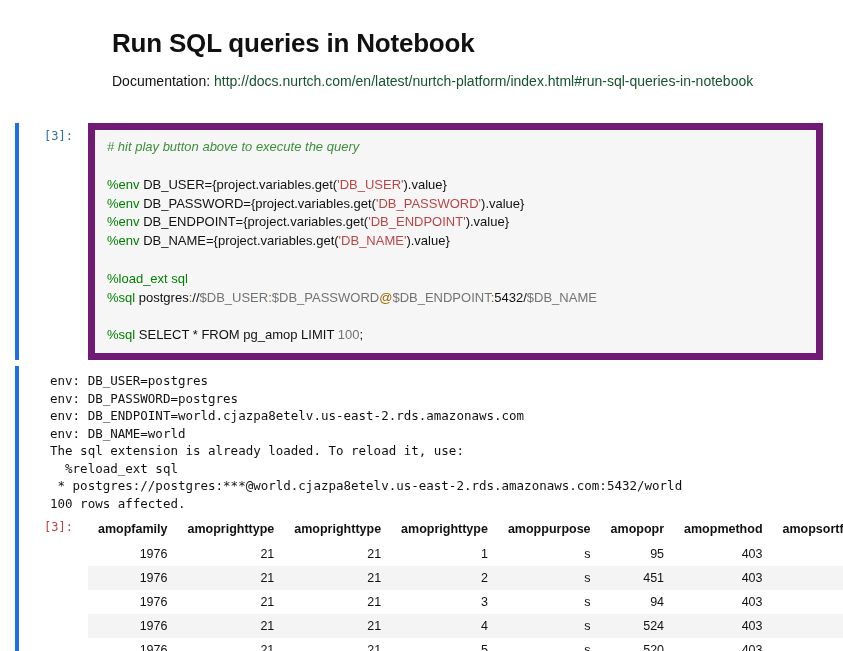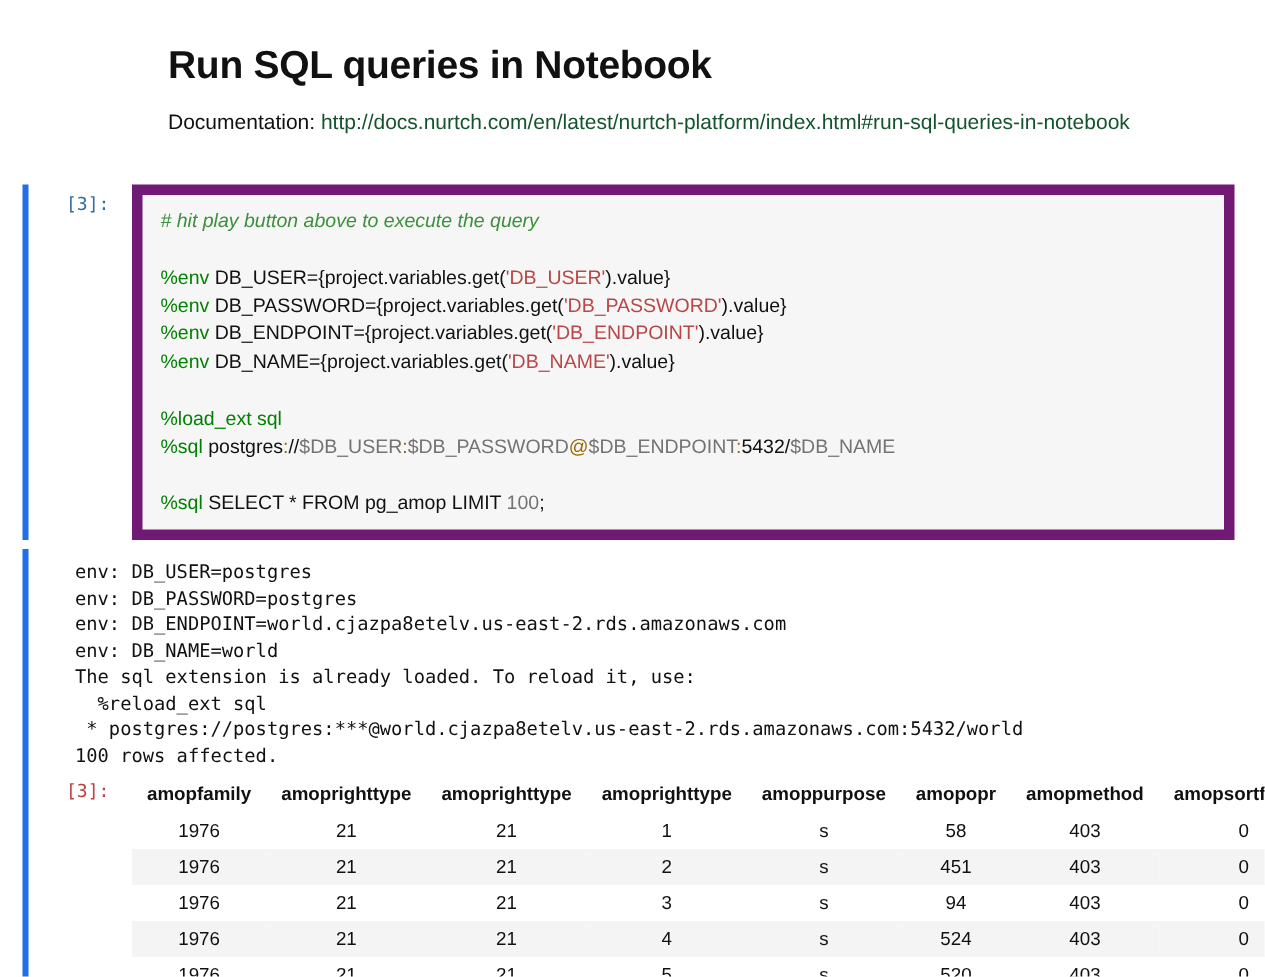--- a/index.html
+++ b/index.html
@@ -14,21 +14,21 @@
   .prompt.out{color:#bf4040;}
   .codebox{margin-left:78px;margin-right:10px;background:#f6f6f6;border:7px solid #701a75;padding:8px 12px;font-family:Liberation Sans, sans-serif;font-size:13px;line-height:1.45;white-space:pre;overflow:hidden;margin-top:34px;}
   .stdout{margin-left:40px;margin-right:10px;padding:6px 12px 4px 0;font-family:"SFMono-Regular",Menlo,Consolas,monospace;font-size:12.5px;line-height:1.4;white-space:pre;}
   .c-comment{color:#3c8f3c;font-style:italic;}
   .c-magic{color:#007f00;}
   .c-str{color:#b94646;}
   .c-op{color:#9a6700;}
   .c-var{color:#737373;}
   table.result{margin-left:78px;margin-right:10px;border-collapse:collapse;font-size:12.5px;width:calc(100% - 88px);}
   table.result th{font-weight:600;text-align:left;padding:6px 10px;white-space:nowrap;}
-  table.result td{text-align:center;padding:5px 10px;}
+  table.result td{text-align:right;padding:5px 10px;}
   table.result tr:nth-child(even) td{background:#f4f4f4;}
   .out-wrap{position:relative;margin-top:6px;}
 </style>
 </head>
 <body>
 
 <div class="page">
 
   <h1>Run SQL queries in Notebook</h1>
 
@@ -76,21 +76,21 @@
             <th>amopsortfamily</th>
           </tr>
         </thead>
       <tbody id="tbody">
           <tr>
             <td>1976</td>
             <td>21</td>
             <td>21</td>
             <td>1</td>
             <td>s</td>
-            <td>58</td>
+            <td>95</td>
             <td>403</td>
             <td>0</td>
           </tr>
           <tr>
             <td>1976</td>
             <td>21</td>
             <td>21</td>
             <td>2</td>
             <td>s</td>
             <td>451</td>

